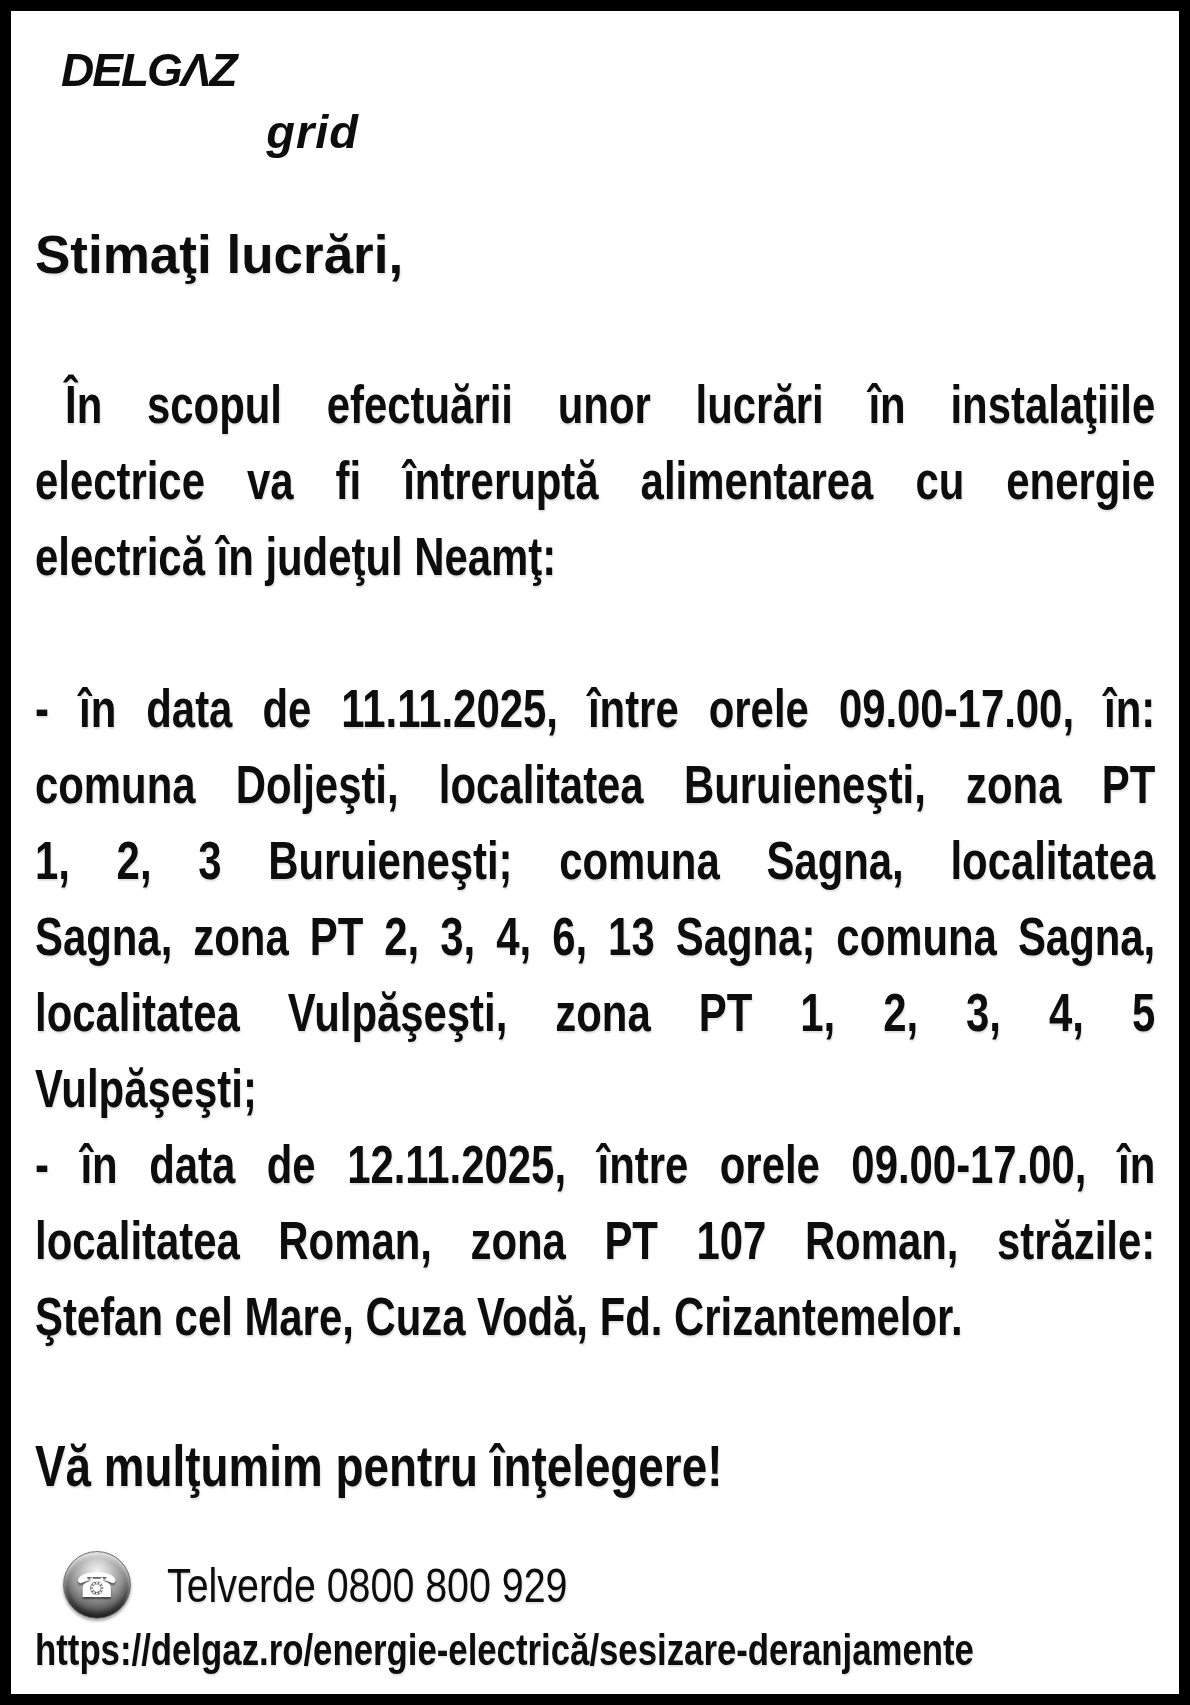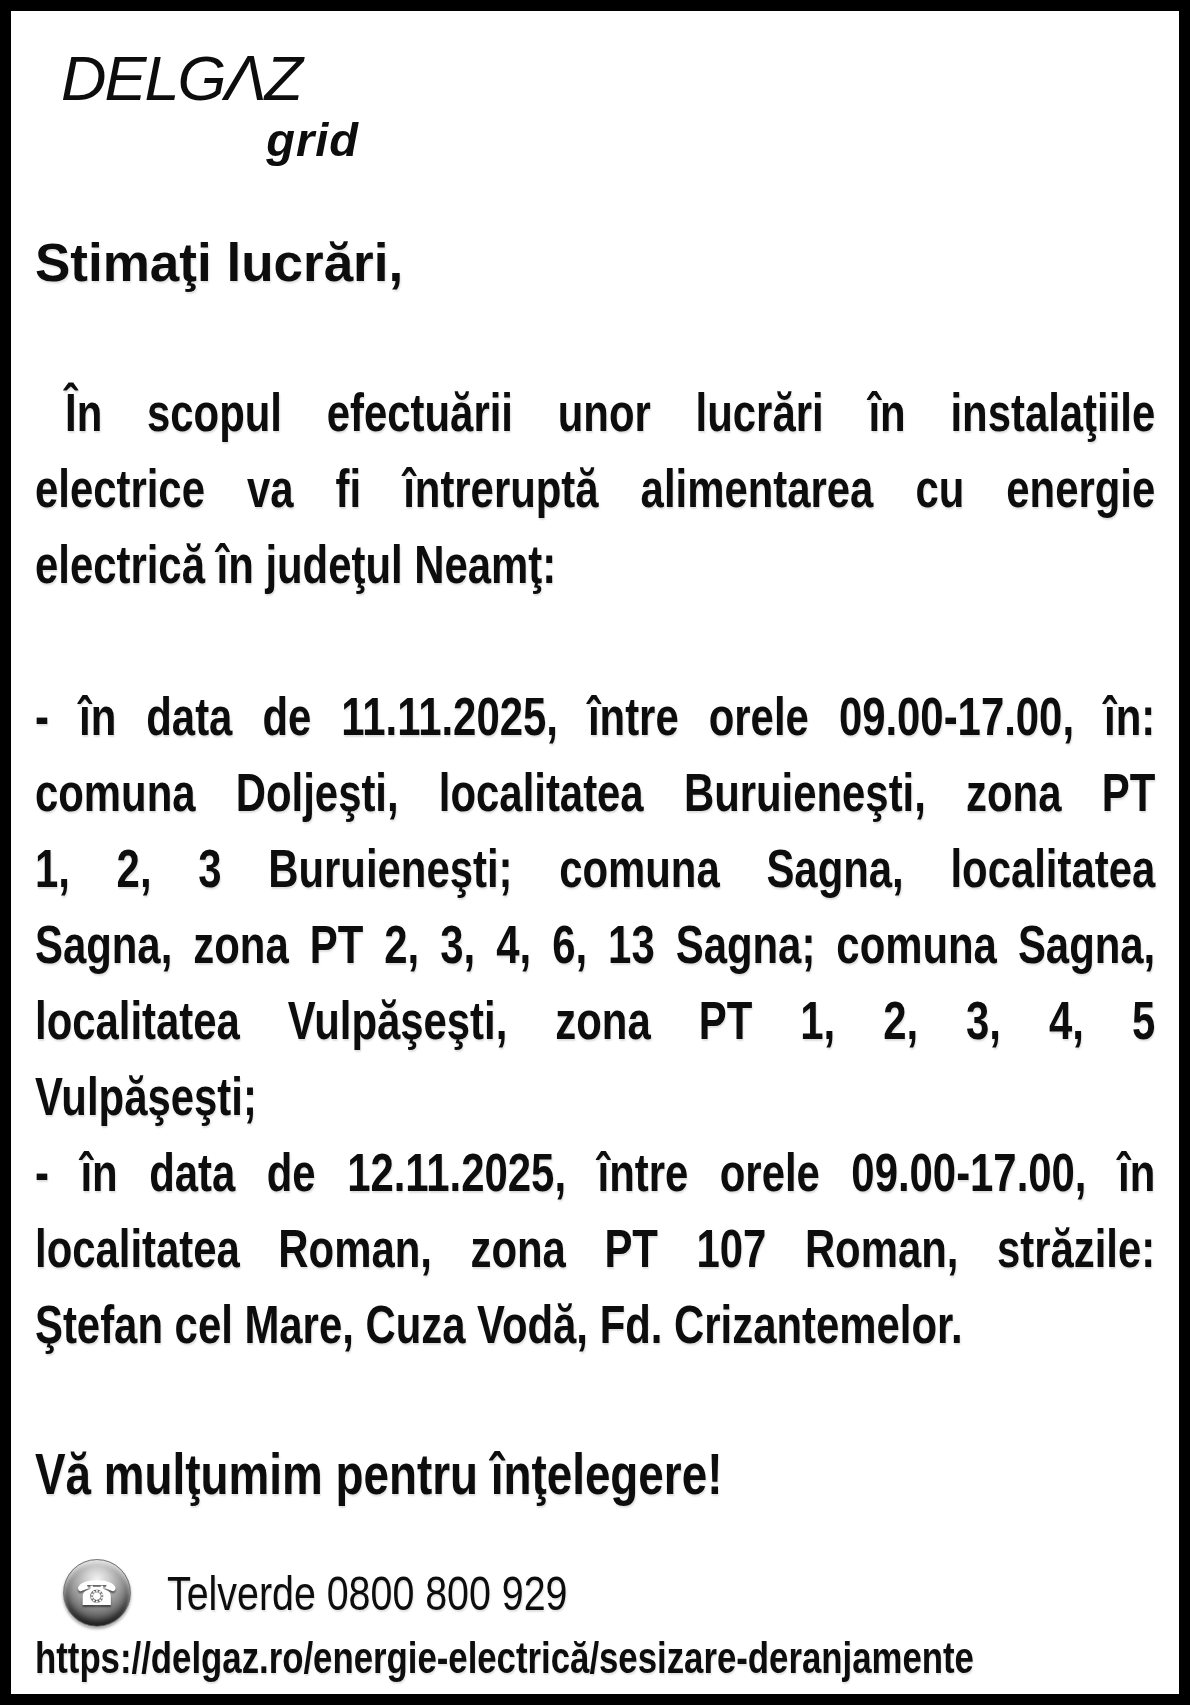--- a/index.html
+++ b/index.html
@@ -20,34 +20,34 @@
     color: #0d0d0d;
   }
 
   
   .logo {
     margin: 36px 0 0 26px;
     width: 312px;
   }
   .logo-brand {
     font-style: italic;
-    font-weight: 400;
-    font-size: 63px;
+    font-weight: 700;
+    font-size: 46px;
     line-height: 1.0;
     letter-spacing: -2px;
     white-space: nowrap;
   }
   .logo-sub {
     font-style: italic;
     font-weight: 700;
     font-size: 47px;
     line-height: 1.0;
     text-align: right;
     padding-right: 14px;
-    margin-top: 6px;
+    margin-top: 15px;
     letter-spacing: 1px;
   }
 
   
   .greeting {
     margin-top: 62px;
     font-size: 53px;
     line-height: 76px;
     font-weight: 600;
     text-shadow: 1px 2px 2px rgba(0,0,0,0.12);

